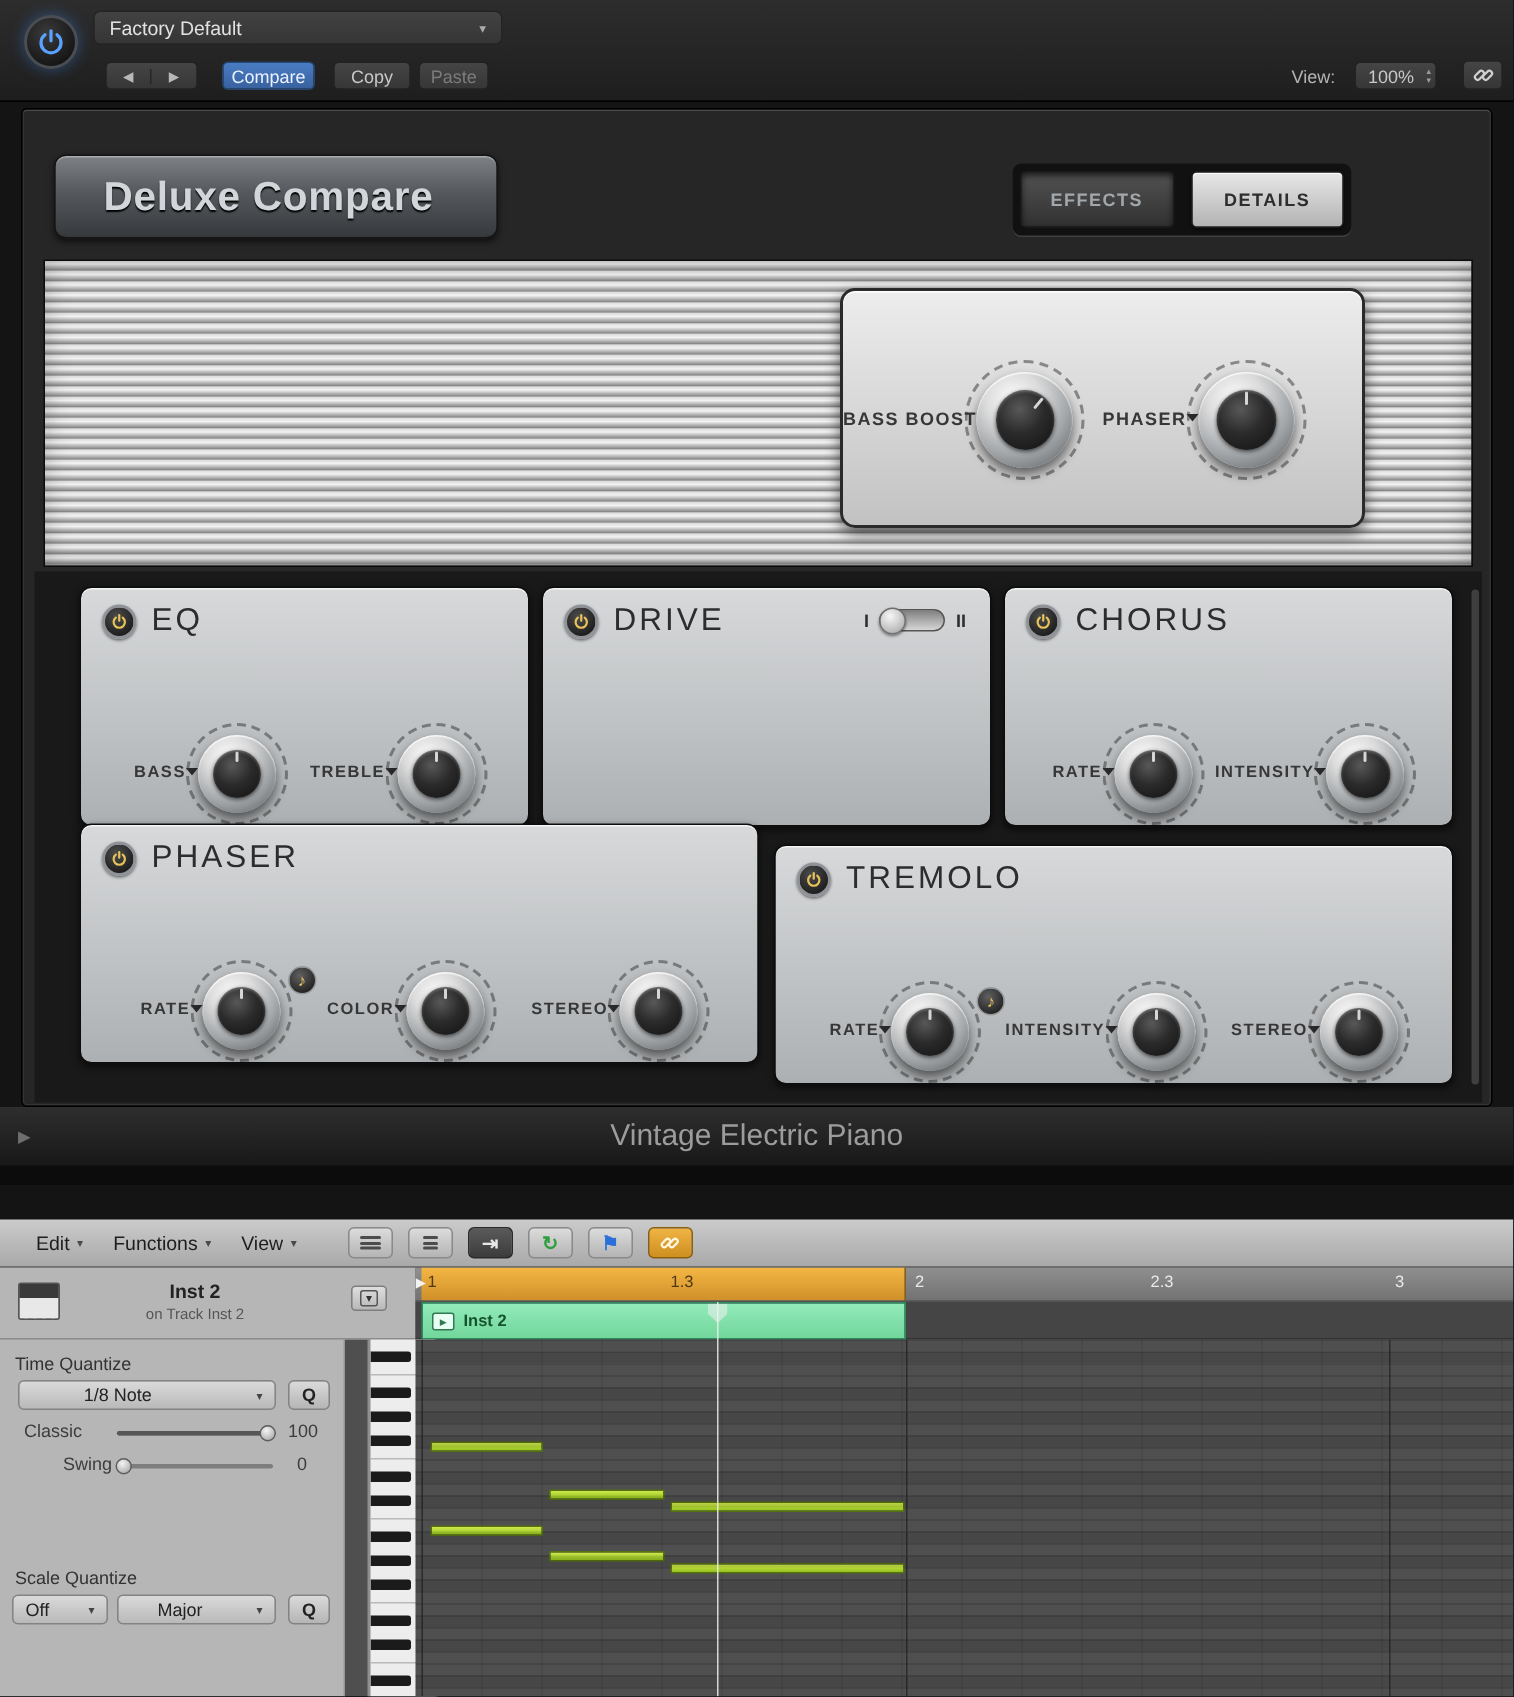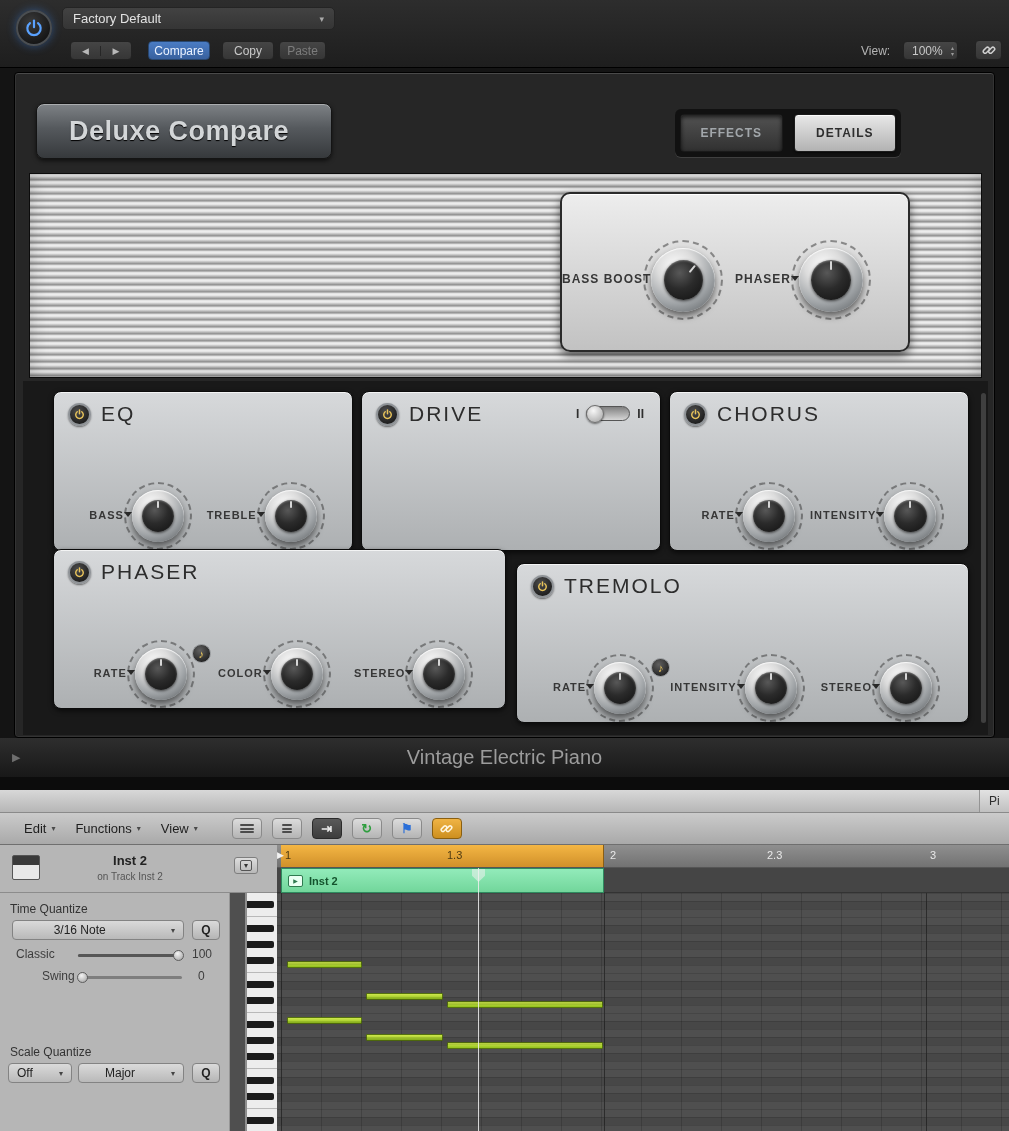--- a/index.html
+++ b/index.html
@@ -455,23 +455,20 @@
     </div>
   </div>
 
   <div class="plugin-footer">
     <span class="disc">▶</span>
     <span class="name">Vintage Electric Piano</span>
   </div>
 
   <div class="gapstrip"></div>
 
-  <div class="tabstrip">
-    <div class="tab">Pi</div>
-  </div>
 
   <div class="toolbar">
     <div class="menu">
       <span>Edit</span>
         <span class="chev">▾</span>
     </div>
     <div class="menu">
       <span>Functions</span>
         <span class="chev">▾</span>
     </div>
@@ -601,21 +598,21 @@
         <div class="gridrow" style="top: 144px;"></div>
         <div class="gridrow" style="top: 160px;"></div>
         <div class="gridrow" style="top: 184px;"></div>
         <div class="gridrow" style="top: 200px;"></div>
         <div class="gridrow" style="top: 224px;"></div>
       </div>
 
     <div class="inspector">
       <span class="insp-h" style="left:10px; top:9px;">Time Quantize</span>
       <div class="dd" style="left:12px; top:27px; width:172px;">
-        <span style="margin:0 auto;">3/16 Note</span>
+        <span style="margin:0 auto;">1/8 Note</span>
         <span class="chev">▾</span>
       </div>
       <div class="qbtn" style="left:192px; top:27px;">Q</div>
 
       <span class="sliderlab" style="left:16px; top:54px;">Classic</span>
       <div class="strack" style="left:78px; top:61px; width:104px;">
         <div class="fill" style="width:104px;"></div>
         <div class="sthumb" style="left:95px;"></div>
       </div>
       <span class="sliderval" style="left:192px; top:54px;">100</span>

